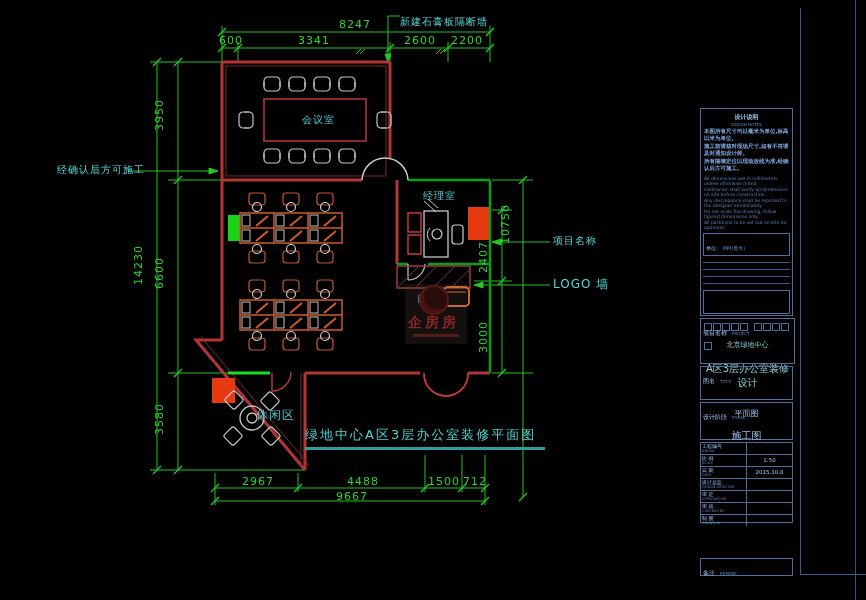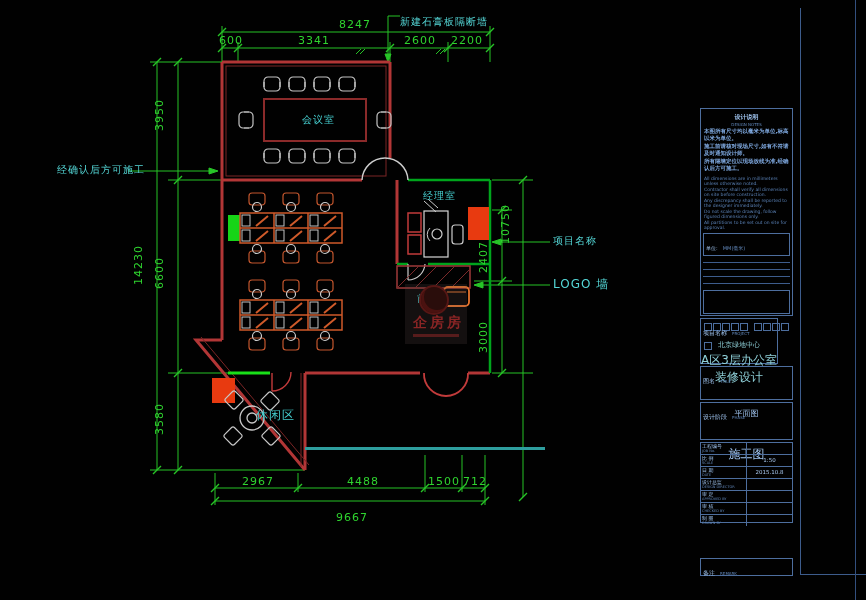--- a/index.html
+++ b/index.html
@@ -23,21 +23,21 @@
   .sq{display:inline-block;width:6px;height:6px;border:1px solid #4d6e9e;margin:1px 0 0 1px;}
   .row{display:flex;border-top:1px solid #4d6e9e;height:11px;overflow:hidden;}
   .row .lab{width:46px;border-right:1px solid #4d6e9e;padding:0 1px;box-sizing:border-box;}
   .row .val{flex:1;font-size:5.5px;color:#a9c9f0;text-align:center;line-height:11px;}
   .row .cn{display:block;font-size:5px;color:#9fc3ee;line-height:5px;margin-top:1px;}
   .row .en{display:block;font-size:3.5px;color:#6288bb;line-height:4px;}
   .frame{position:absolute;background:#3d5c8c;}
   .wm-box{position:absolute;left:405px;top:284px;width:62px;height:60px;background:rgba(90,75,72,0.22);}
   .wm-logo{position:absolute;left:14px;top:1px;width:26px;height:26px;border-radius:50%;
            background:#2a0d0b;border:2px solid #571715;box-shadow:inset 3px -3px 0 #4a1210;}
-  .wm-text{position:absolute;left:3px;top:30px;width:56px;text-align:right;color:#8b2525;
+  .wm-text{position:absolute;left:3px;top:30px;width:56px;text-align:left;color:#8b2525;
            font-size:14px;font-weight:bold;letter-spacing:3px;}
   .wm-bar{position:absolute;left:8px;width:46px;height:3px;background:#571c1c;}
 </style>
 </head>
 <body>
 
 <div id="sheet">
 
   <svg width="866" height="600" viewBox="0 0 866 600" style="position:absolute;left:0;top:0">
     <defs>
@@ -221,20 +221,21 @@
   <div class="t ann" style="left:400px;top:17px">新建石膏板隔断墙</div>
   <div class="t ann" style="left:57px;top:165px">经确认后方可施工</div>
   <div class="t ann" style="left:553px;top:236px">项目名称</div>
   <div class="t ann" style="left:553px;top:278px;font-size:12px">LOGO 墙</div>
 
   <div class="t room" style="left:302px;top:115px">会议室</div>
   <div class="t room" style="left:423px;top:191px">经理室</div>
   <div class="t room" style="left:417px;top:294px">前台</div>
   <div class="t room" style="left:256px;top:409px;font-size:12px">休闲区</div>
 
+  <div class="t plan-title" style="left:305px;top:428px">绿地中心A区3层办公室装修平面图</div>
   <div class="underline" style="left:305px;top:447px;width:240px;height:3px"></div>
 
   <div class="t dim" style="left:339px;top:19px">8247</div>
   <div class="t dim" style="left:219px;top:35px">600</div>
   <div class="t dim" style="left:298px;top:35px">3341</div>
   <div class="t dim" style="left:404px;top:35px">2600</div>
   <div class="t dim" style="left:451px;top:35px">2200</div>
 
   <div class="t dim vdim" style="left:144px;top:274px">14230</div>
   <div class="t dim vdim" style="left:165px;top:120px">3950</div>
@@ -242,21 +243,21 @@
   <div class="t dim vdim" style="left:165px;top:424px">3580</div>
 
   <div class="t dim vdim" style="left:511px;top:233px">10750</div>
   <div class="t dim vdim" style="left:489px;top:262px">2407</div>
   <div class="t dim vdim" style="left:489px;top:342px">3000</div>
 
   <div class="t dim" style="left:242px;top:476px">2967</div>
   <div class="t dim" style="left:347px;top:476px">4488</div>
   <div class="t dim" style="left:428px;top:476px">1500</div>
   <div class="t dim" style="left:463px;top:476px">712</div>
-  <div class="t dim" style="left:336px;top:512px">9667</div>
+  <div class="t dim" style="left:336px;top:491px">9667</div>
 
   <div class="wm-box">
     <div class="wm-logo"></div>
     <div class="wm-text">企房房</div>
     <div class="wm-bar" style="top:50px"></div>
   </div>
 
 
   <div class="tbbox" style="left:700px;top:108px;width:93px;height:208px">
     <div class="tb-center tb-label" style="margin-top:4px;font-weight:bold">设计说明</div>
@@ -277,43 +278,43 @@
     <div class="revline"></div>
     <div class="revline"></div>
     <div class="revline"></div>
     <div style="border:1px solid #4d6e9e;margin:2px 2px;height:22px"></div>
     <div style="margin:0 2px">
       <span class="sq"></span><span class="sq"></span><span class="sq"></span><span class="sq"></span><span class="sq"></span>
       <span class="sq"></span><span class="sq"></span><span class="sq"></span><span class="sq"></span><span class="sq"></span>
     </div>
   </div>
 
-  <div class="tbbox" style="left:700px;top:318px;width:78px;height:46px">
+  <div class="tbbox" style="left:700px;top:318px;width:95px;height:46px">
     <div style="padding:1px 2px">
       <span class="tb-label">项目名称</span>
       <span class="tb-sub">PROJECT</span>
     </div>
     <div class="tb-center" style="font-size:7px;color:#8fd0d8">北京绿地中心</div>
-    <div class="tb-center" style="font-size:12px;color:#8fd0d8;margin-top:2px">A区3层办公室装修设计</div>
+    <div class="tb-center" style="font-size:10px;color:#8fd0d8;margin-top:12px">A区3层办公室装修设计</div>
   </div>
 
   <div class="tbbox" style="left:700px;top:366px;width:93px;height:34px">
     <div style="padding:1px 2px">
       <span class="tb-label">图名</span>
       <span class="tb-sub">TITLE</span>
     </div>
     <div class="tb-center" style="font-size:8px;color:#9fc3ee;margin-top:20px">平面图</div>
   </div>
 
   <div class="tbbox" style="left:700px;top:402px;width:93px;height:38px">
     <div style="padding:1px 2px">
       <span class="tb-label">设计阶段</span>
       <span class="tb-sub">PHASE</span>
     </div>
-    <div class="tb-center" style="font-size:12px;color:#9fc3ee;margin-top:22px">施工图</div>
+    <div class="tb-center" style="font-size:10px;color:#9fc3ee;margin-top:5px">施工图</div>
   </div>
 
   <div class="tbbox" style="left:700px;top:442px;width:93px;height:81px;border-top:none">
     <div class="row">
       <div class="lab">
           <span class="cn">工程编号</span>
           <span class="en">JOB No.</span>
         </div>
       <div class="val"></div>
     </div>

